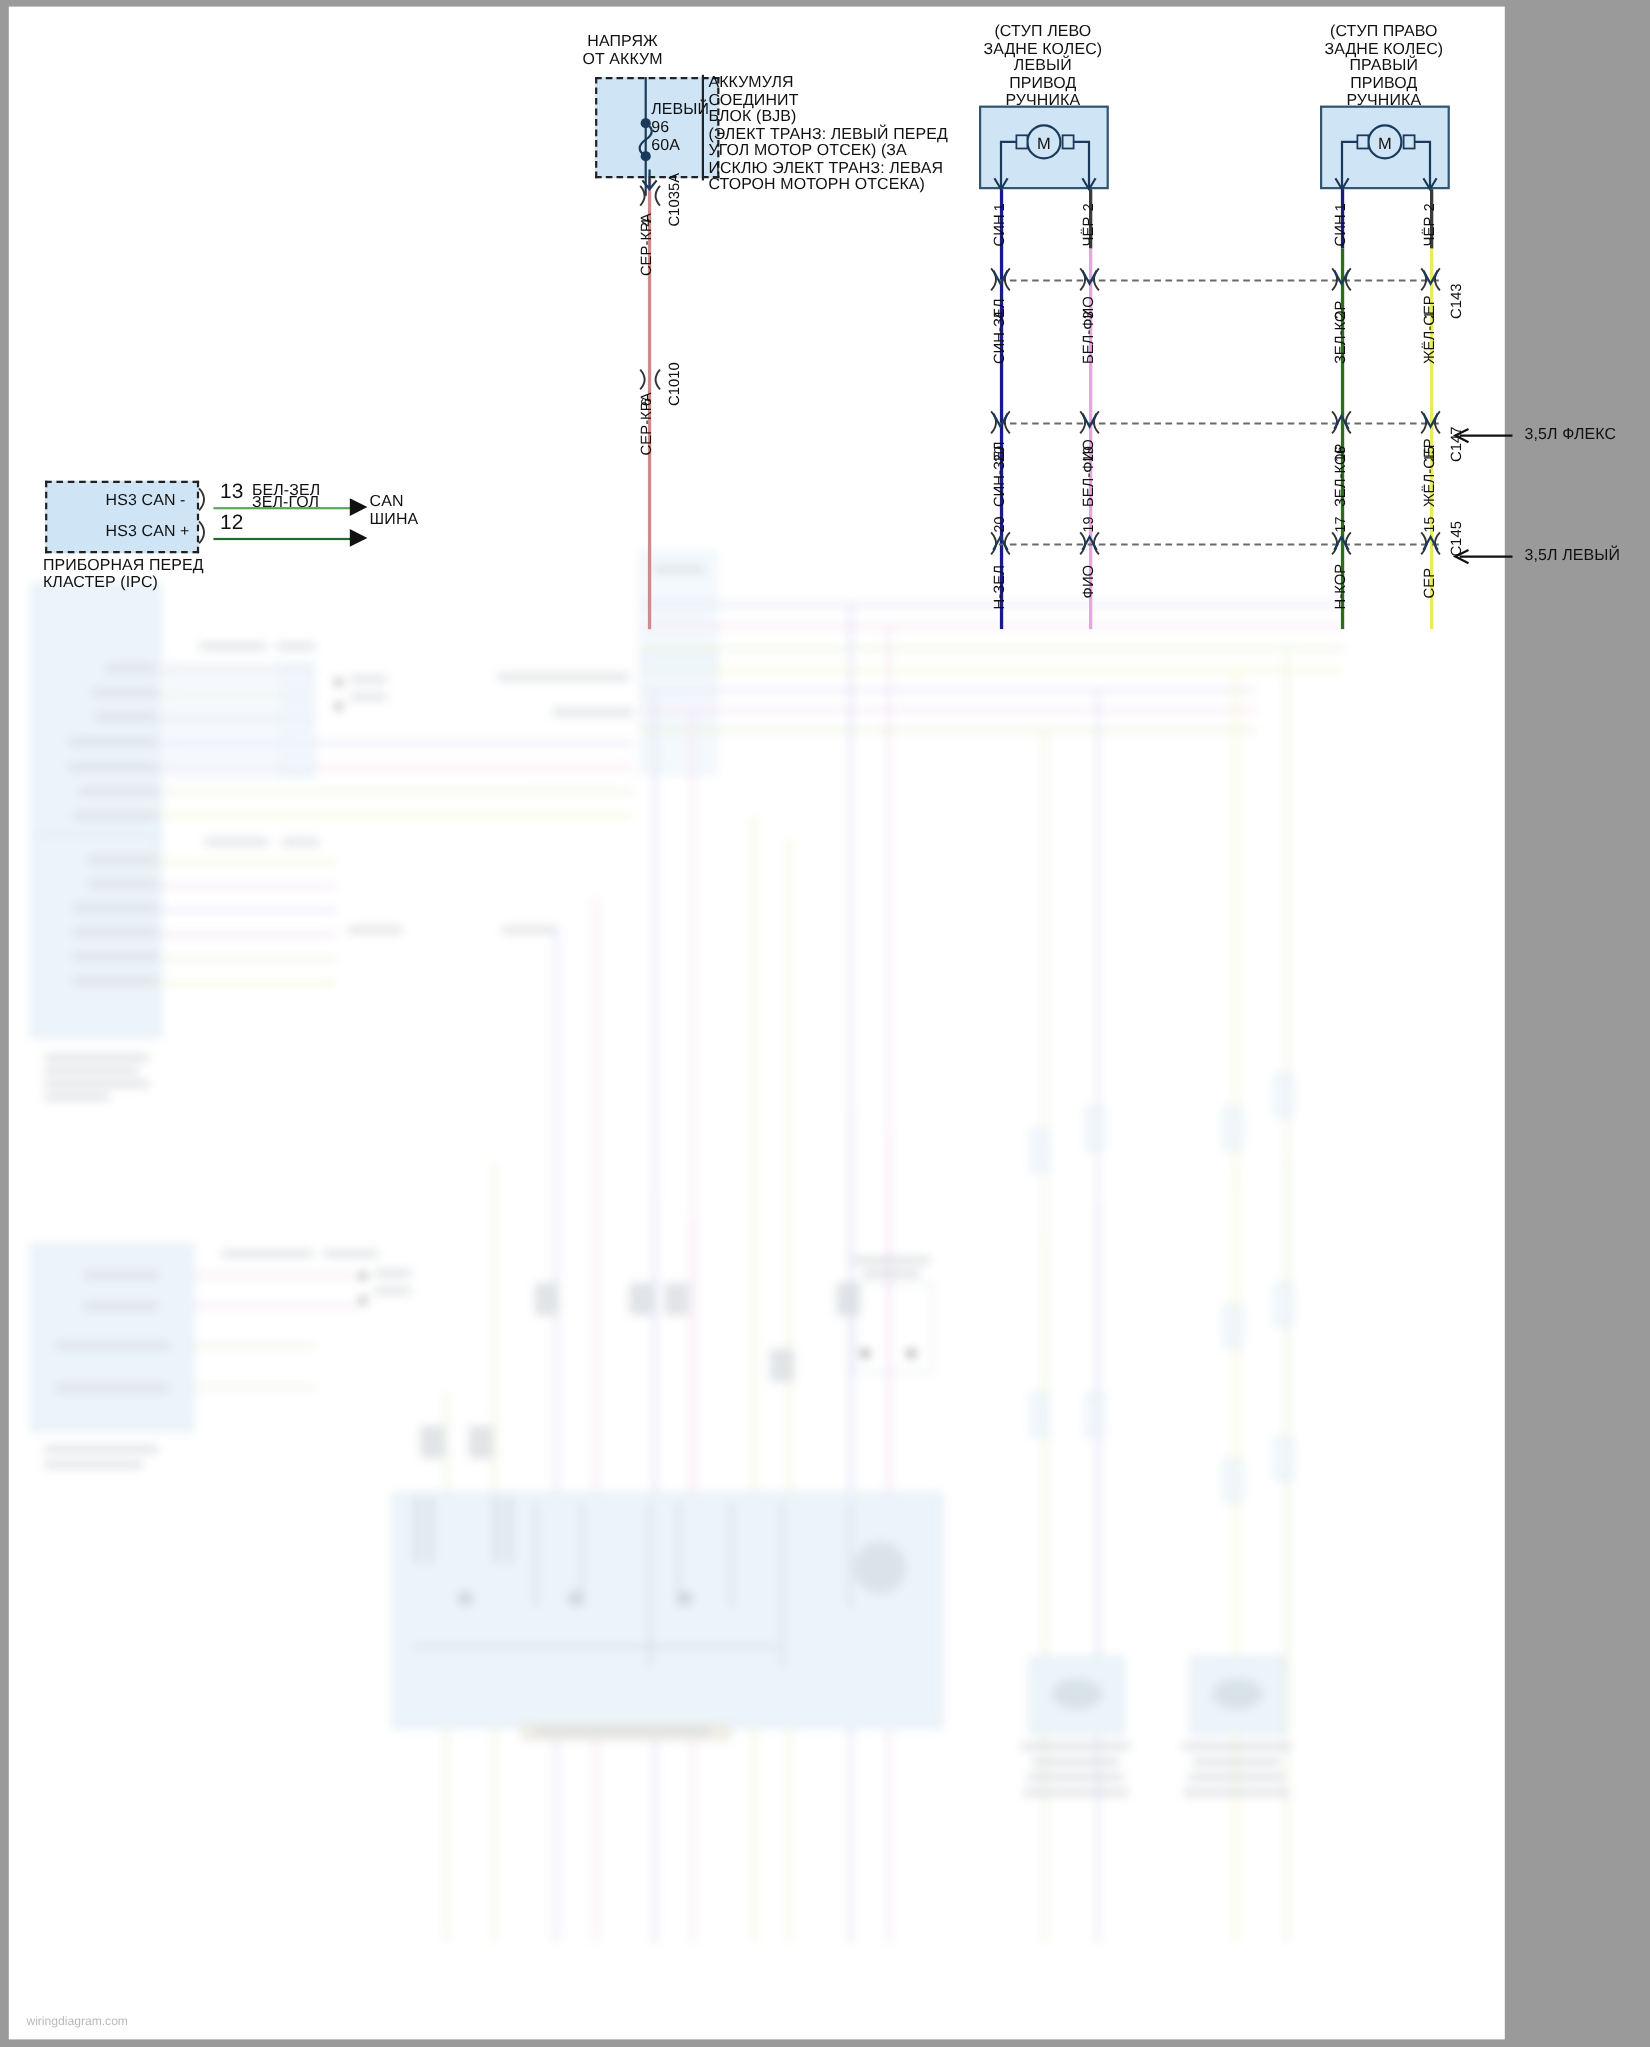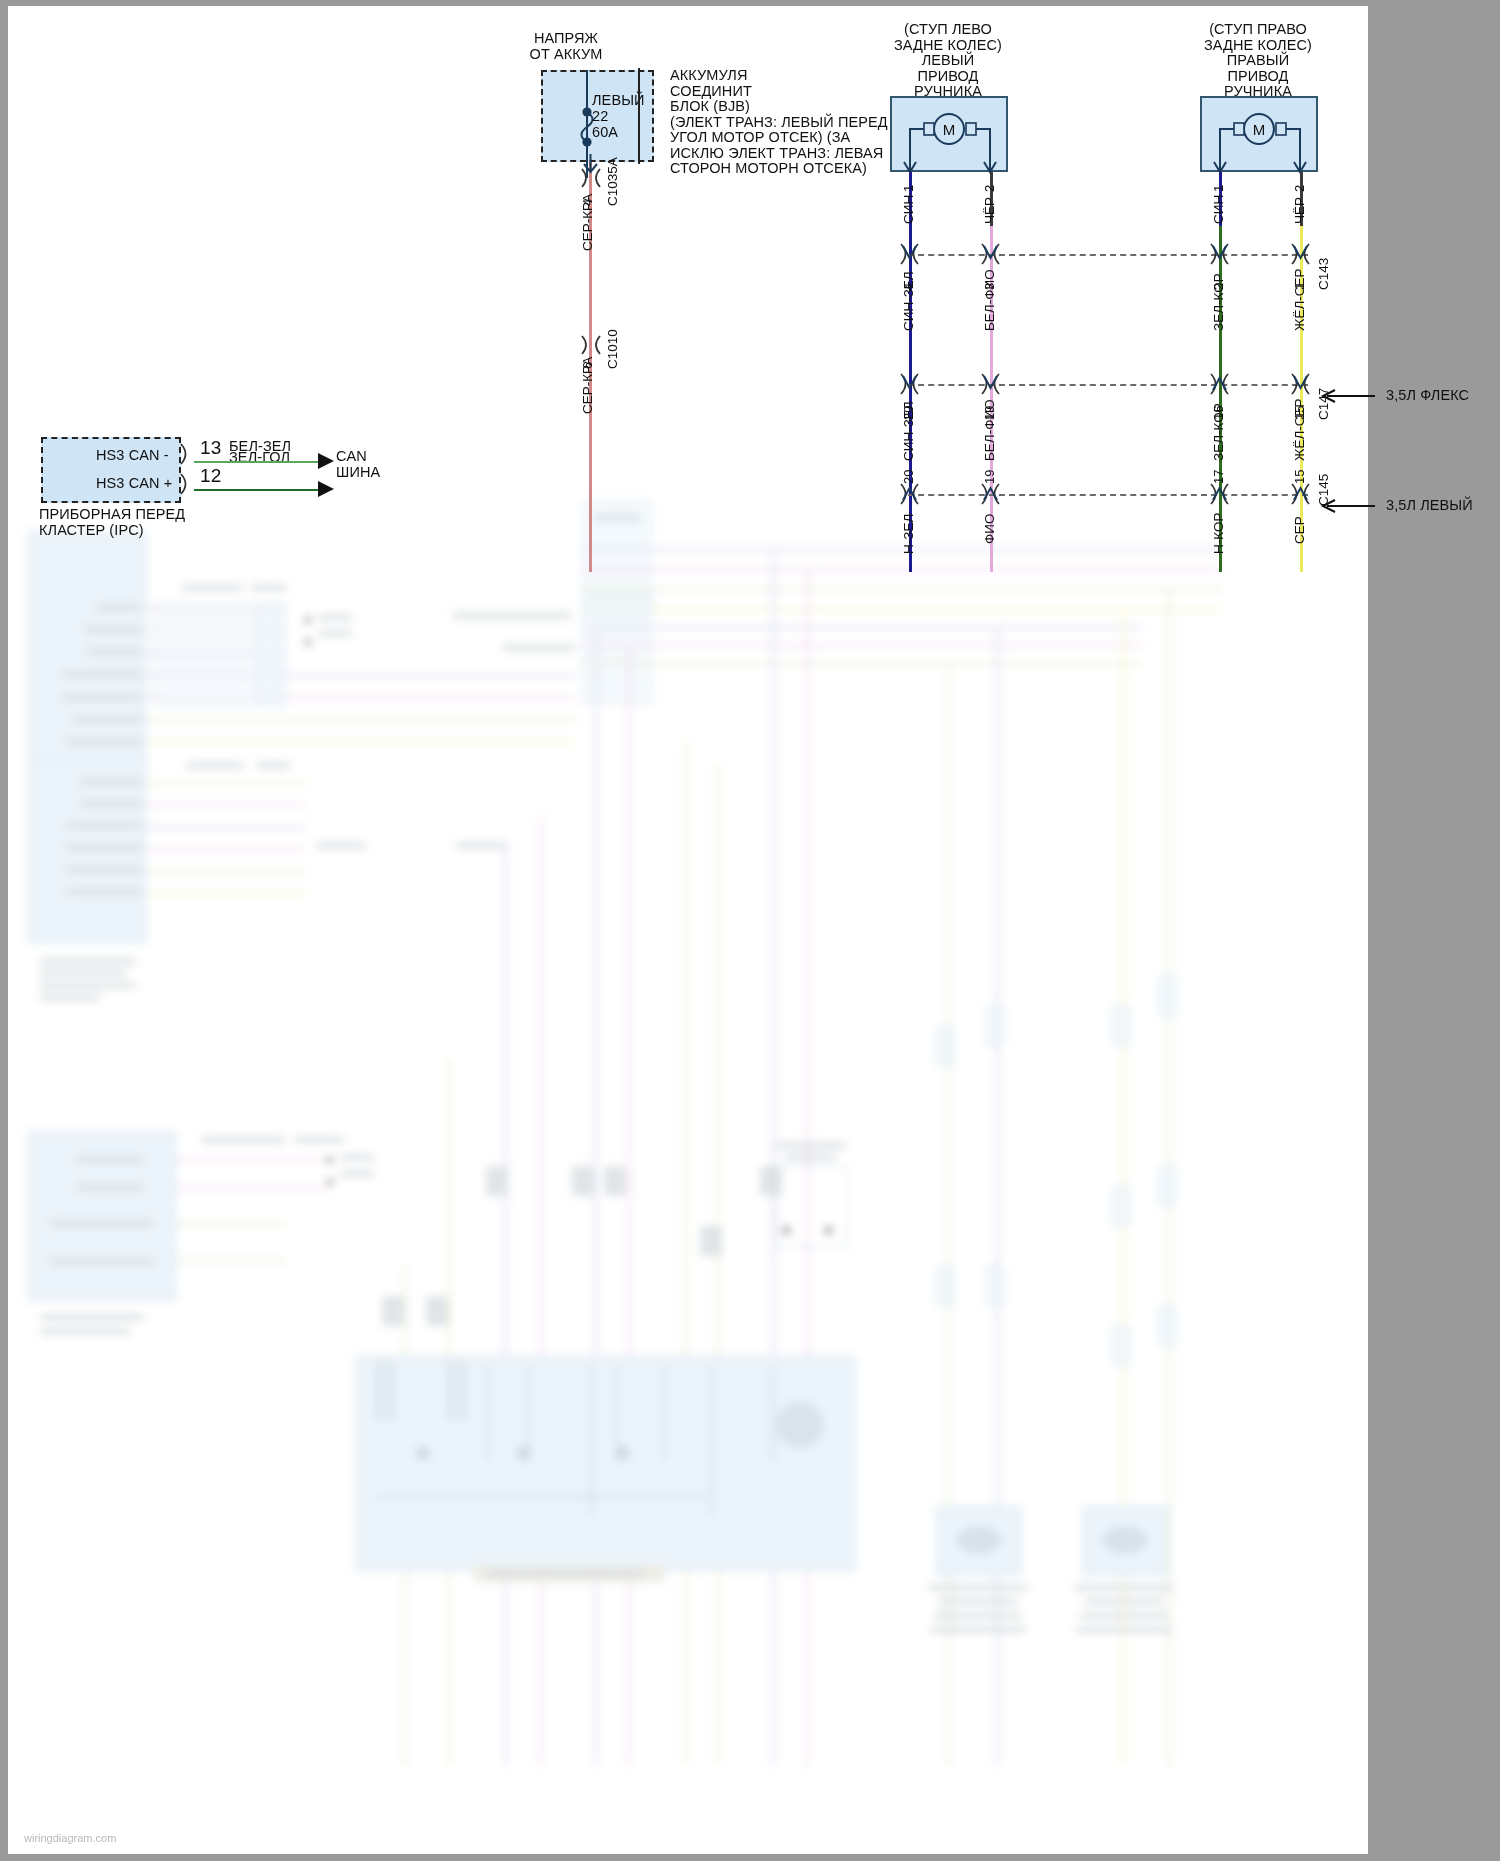--- a/index.html
+++ b/index.html
@@ -195,25 +195,25 @@
 
   <div class="abs boxdash" style="left:533px;top:64px;width:113px;height:92px;"></div>
 
   <svg class="abs" style="left:533px;top:64px;" width="120" height="100">
     <line x1="46" y1="0" x2="46" y2="108" stroke="#1a3a5c" stroke-width="2"></line>
     <circle cx="46" cy="42" r="4.6" fill="#1a3a5c"></circle>
     <circle cx="46" cy="72" r="4.6" fill="#1a3a5c"></circle>
     <path d="M46 42 q11 7 0 15 q-11 8 0 15" fill="none" stroke="#1a3a5c" stroke-width="2"></path>
   </svg>
   <div class="abs txt" style="left:584px;top:87px;">ЛЕВЫЙ</div>
-  <div class="abs txt" style="left:584px;top:103px;">22</div>
+  <div class="abs txt" style="left:584px;top:103px;">96</div>
   <div class="abs txt" style="left:584px;top:119px;">60A</div>
 
   <div class="abs" style="left:630px;top:62px;width:0;height:96px;border-left:2px solid #222;"></div>
-  <div class="abs txt" style="left:636px;top:62px;width:230px;margin-left:26px;">АККУМУЛЯ
+  <div class="abs txt" style="left:636px;top:62px;width:230px;">АККУМУЛЯ
 СОЕДИНИТ
 БЛОК (BJB)
 (ЭЛЕКТ ТРАНЗ: ЛЕВЫЙ ПЕРЕД
 УГОЛ МОТОР ОТСЕК) (ЗА
 ИСКЛЮ ЭЛЕКТ ТРАНЗ: ЛЕВАЯ
 СТОРОН МОТОРН ОТСЕКА)</div>
 
   <div class="wire" style="left:581px;top:156px;height:410px;background:#d08a8a;"></div>
   <svg class="abs" style="left:571px;top:146px;" width="24" height="28">
     <path d="M11.5 2 L11.5 18 M5 12 L11.5 20 L18 12" fill="none" stroke="#1a3a5c" stroke-width="2"></path>

